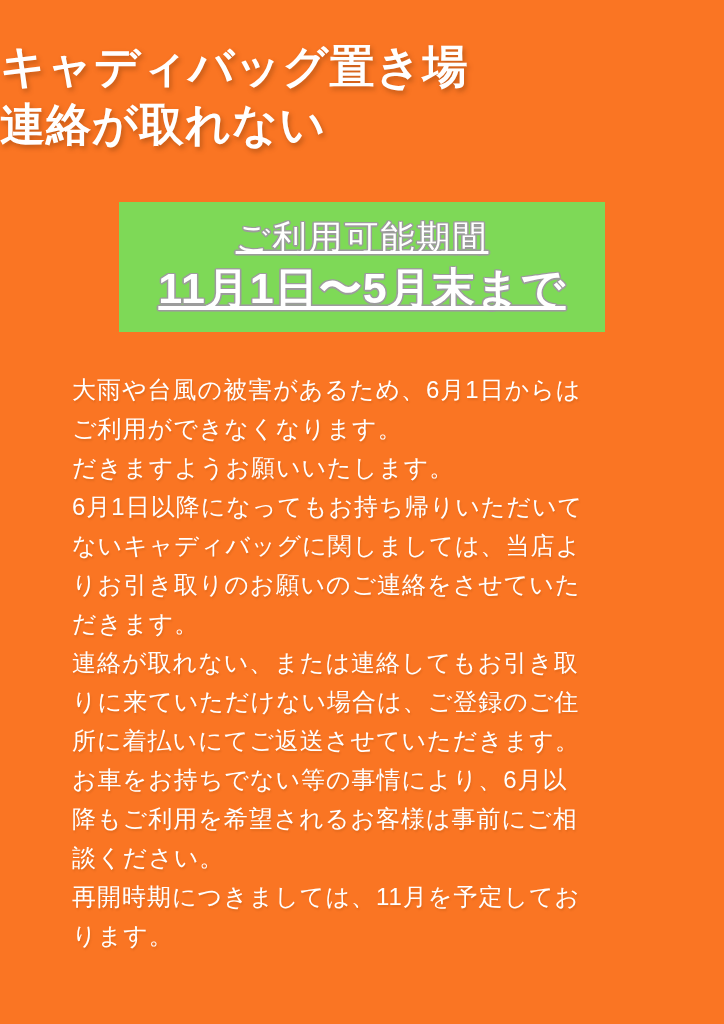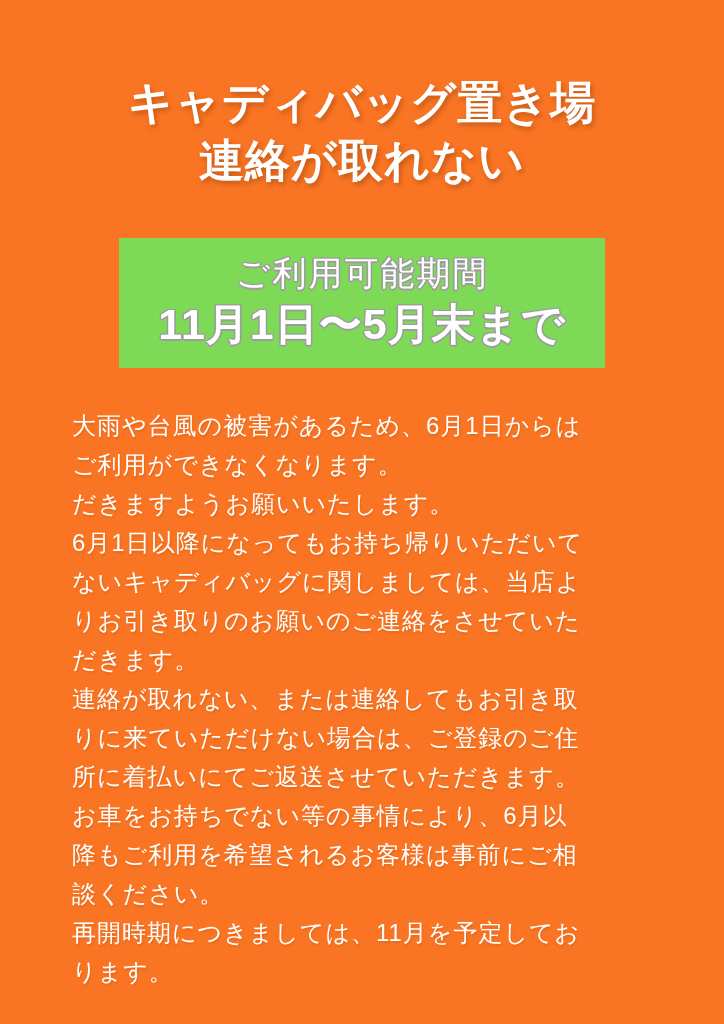--- a/index.html
+++ b/index.html
@@ -20,36 +20,35 @@
     color: var(--text);
   }
   .poster {
     position: relative;
     width: 724px;
     height: 1024px;
     background: var(--background);
   }
   .title {
     padding-top: 38px;
-    text-align: center;
     font-size: 45px;
     font-weight: bold;
     line-height: 58px;
     letter-spacing: 1px;
     color: var(--text);
     text-shadow: 2px 3px 5px rgba(90, 40, 0, 0.35);
-    margin-top: 36px;
   }
   .period-box {
     width: 486px;
     height: 130px;
     margin: 48px auto 0 auto;
     background: var(--period-box-background);
     text-align: center;
     padding-top: 13px;
+    text-decoration: underline;
   }
   .outlined {
     color: var(--text);
     text-shadow:
       -1.5px 0 0 var(--outline),
        1.5px 0 0 var(--outline),
        0 -1.5px 0 var(--outline),
        0  1.5px 0 var(--outline),
       -1.1px -1.1px 0 var(--outline),
        1.1px -1.1px 0 var(--outline),

